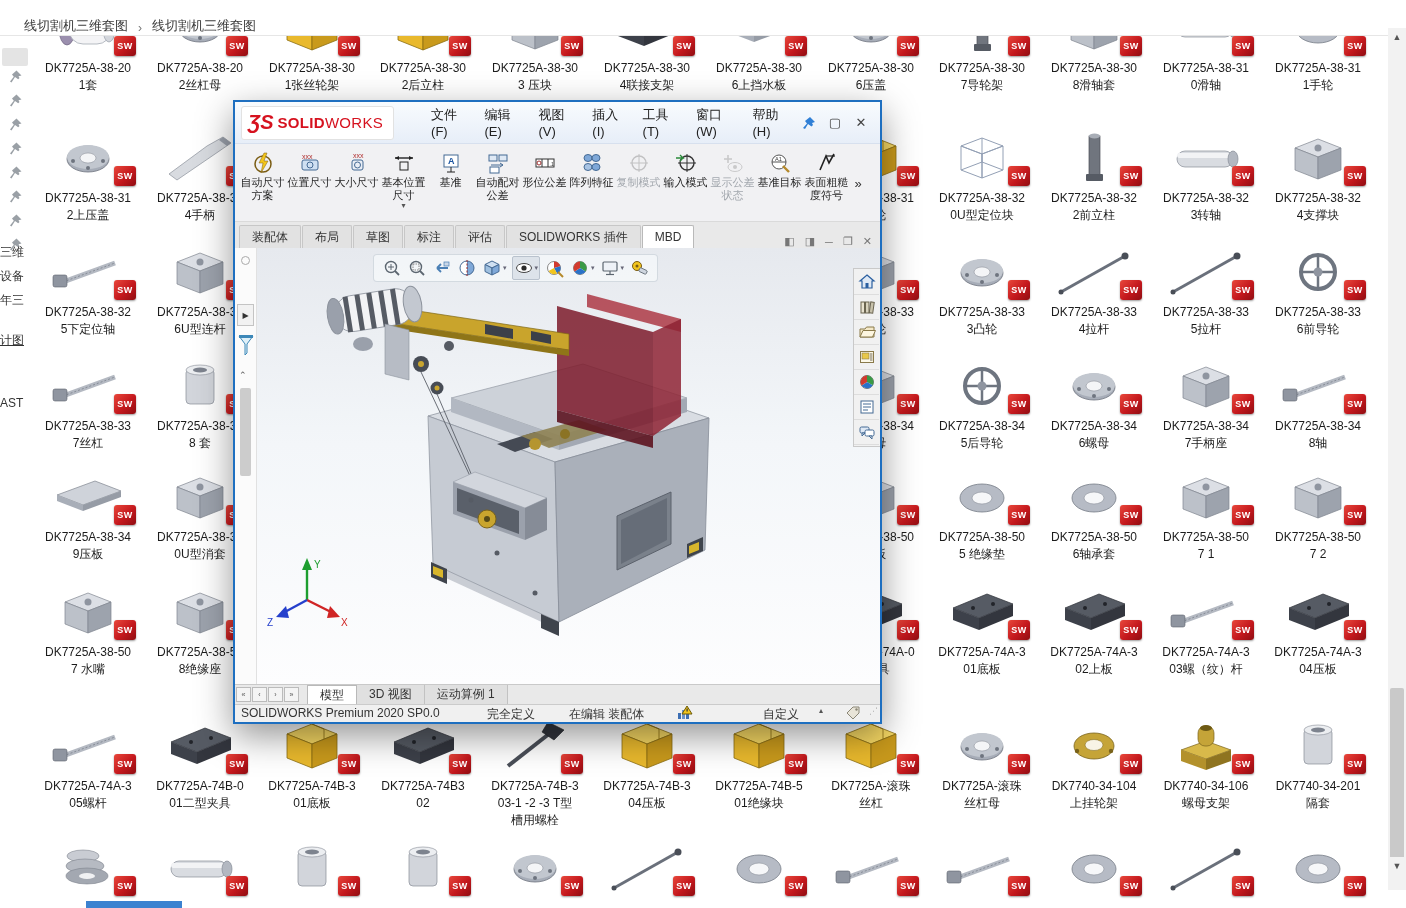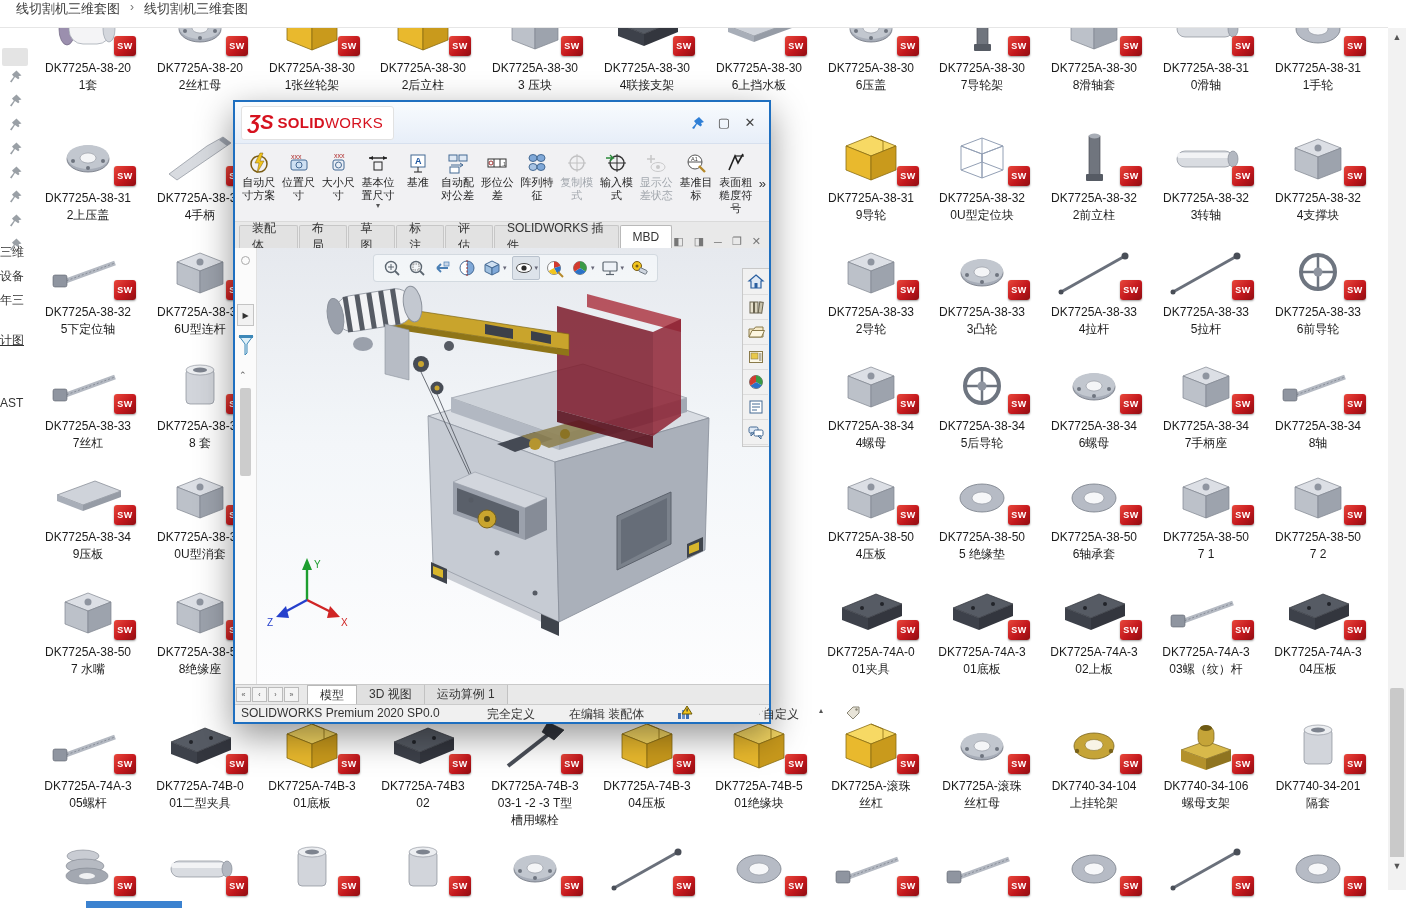--- a/index.html
+++ b/index.html
@@ -1,23 +1,23 @@
 <!DOCTYPE html>
 <html><head>
 <meta charset="utf-8">
 <style>
   *{margin:0;padding:0;box-sizing:border-box}
   body{background:#888}
   .app{position:relative;width:1406px;height:908px;background:#fff;overflow:hidden;
        font-family:"Liberation Sans",sans-serif;color:#1c1c1c}
 
   
-  .breadcrumb{position:absolute;top:0;left:0;width:1388px;height:28px;background:#fff;
-    border-bottom:1px solid #e6e6e6;z-index:6;display:flex;align-items:flex-start;
-    padding-left:16px;font-size:13px;color:#3a3a3a}
+  .breadcrumb{position:absolute;top:0;left:0;width:1388px;height:36px;background:#fff;
+    border-bottom:1px solid #e6e6e6;z-index:6;display:flex;align-items:flex-end;
+    padding-left:24px;font-size:13px;color:#3a3a3a}
   .breadcrumb .sep{margin:0 10px;color:#777;font-size:12px}
   .navpane{position:absolute;left:0;top:28px;width:30px;height:858px;background:#fff;z-index:5;overflow:hidden}
   .nav-sel{position:absolute;left:2px;top:20px;width:26px;height:18px;background:#e4e4e4;border-radius:2px}
   .pin{position:absolute;left:9px;width:14px;height:14px}
   .pin svg{display:block}
   .frag{position:absolute;left:0;width:25px;overflow:hidden;white-space:nowrap;font-size:12px;color:#333}
 
   .grid{position:absolute;left:0;top:0;width:1388px;height:908px;z-index:1}
   .item{position:absolute;width:112px;text-align:center}
   .thumb{position:relative;height:62px}
@@ -32,21 +32,21 @@
   .varrow{position:absolute;left:0;width:18px;height:17px;color:#555;font-size:9px;
     display:flex;align-items:center;justify-content:center;background:#f2f2f2}
   .vthumb{position:absolute;left:2px;width:14px;background:#c9c9c9;border-radius:2px}
 
   .expl-status{position:absolute;left:0;bottom:0;width:1406px;height:22px;background:#fff;
     border-top:1px solid #e4e4e4;z-index:8;display:flex;align-items:center;font-size:12px;color:#333}
   .expl-status .txt{margin-left:-6px;white-space:nowrap}
   .blue-strip{position:absolute;left:86px;bottom:0;width:96px;height:7px;background:#3b82d0;z-index:9}
 
   
-  .sw{position:absolute;left:233px;top:100px;width:538px;height:624px;z-index:10;
+  .sw{position:absolute;left:233px;top:100px;width:649px;height:624px;z-index:10;
     border:2px solid #1e6fc0;background:#f1f1f1;display:flex;flex-direction:column;
     box-shadow:0 12px 34px rgba(0,0,0,.42)}
   .sw-title{height:42px;background:linear-gradient(#f8fbfe,#e7eef8);display:flex;align-items:center;
     border-bottom:1px solid #d7e0ee;flex:0 0 auto}
   .logo{display:flex;align-items:center;height:34px;background:#fff;border:1px solid #e2e2e2;
     border-radius:3px;margin-left:6px;padding:0 10px 0 6px}
   .logo .mark{font-size:20px;font-weight:bold;font-style:italic;color:#d6121f;margin-right:4px}
   .logo .word{font-size:15px;color:#d6121f;letter-spacing:.3px}
   .logo .word b{font-weight:bold}
   .menus{display:flex;margin-left:26px;font-size:13px;color:#222}
@@ -1059,20 +1059,29 @@
 
   <div class="blue-strip"></div>
 
   <div class="sw">
 
     <div class="sw-title">
       <div class="logo">
         <span class="mark">ƷS</span>
         <span class="word"><b>SOLID</b><span>WORKS</span></span>
       </div>
+      <div class="menus" id="menus">
+          <span class="menu">文件(F)</span>
+          <span class="menu">编辑(E)</span>
+          <span class="menu">视图(V)</span>
+          <span class="menu">插入(I)</span>
+          <span class="menu">工具(T)</span>
+          <span class="menu">窗口(W)</span>
+          <span class="menu">帮助(H)</span>
+        </div>
       <div class="title-ctrls">
         <span class="tbtn">
           <svg width="14" height="14" viewBox="0 0 14 14">
               <path d="M8,1 L13,6 L10,7 L11,9 L9.5,10.5 L6,8 L3,13 L1,12 L5,7.5 L3,5 Z" fill="#2f7fd6"></path>
             </svg>
         </span>
         <span class="tbtn">▢</span>
         <span class="tbtn">✕</span>
       </div>
     </div>

